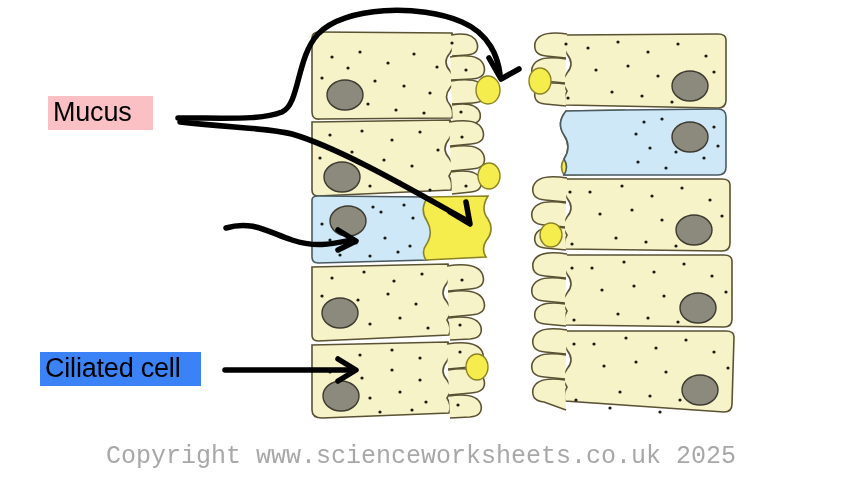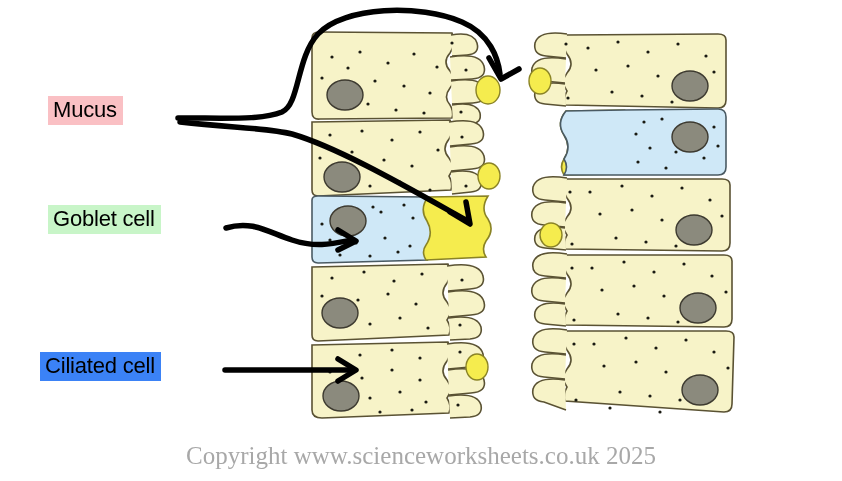--- a/index.html
+++ b/index.html
@@ -8,38 +8,38 @@
     background:#ffffff;
     font-family:"Liberation Sans", sans-serif;
     position:relative;
     overflow:hidden;
   }
   #stage{position:absolute;left:0;top:0;width:842px;height:481px;}
   svg#diagram{position:absolute;left:0;top:0;width:842px;height:481px;}
 
   .label{
     position:absolute;
-    font-size:22px;
+    font-size:27px;
     line-height:1.05;
     color:#000;
     white-space:nowrap;
-    padding:2px 6px 4px 5px;
+    padding:2px 21px 4px 5px;
     letter-spacing:-0.2px;
   }
   #label-mucus{left:48px;top:96px;background:#fac0c4;}
   #label-goblet{left:48px;top:205px;background:#c8f5c8;}
   #label-ciliated{left:40px;top:352px;background:#3b82f6;}
 
   #footer{
     position:absolute;
     left:0;right:0;top:442px;
     text-align:center;
     font-size:25px;
     color:#a8a8a8;
-    font-family:Liberation Serif, serif;
+    font-family:Liberation Mono, monospace;
   }
 </style>
 </head>
 <body>
 
 <div id="stage">
 
   <svg id="diagram" viewBox="0 0 842 481">
 
     <g>
@@ -334,19 +334,18 @@
            C 316 248, 332 244, 352 240"></path>
       <path d="M338 230 L356 241 L338 250"></path>
 
       <path d="M225 370 L352 370"></path>
       <path d="M338 359 L356 370 L338 381"></path>
     </g>
   </svg>
 
   <div class="label" id="label-mucus">Mucus</div>
 
-  <div class="label" id="label-goblet">Goblet cell</div>
 
   <div class="label" id="label-ciliated">Ciliated cell</div>
 
   <div id="footer">Copyright www.scienceworksheets.co.uk 2025</div>
 
 </div>
 
 </body></html>

